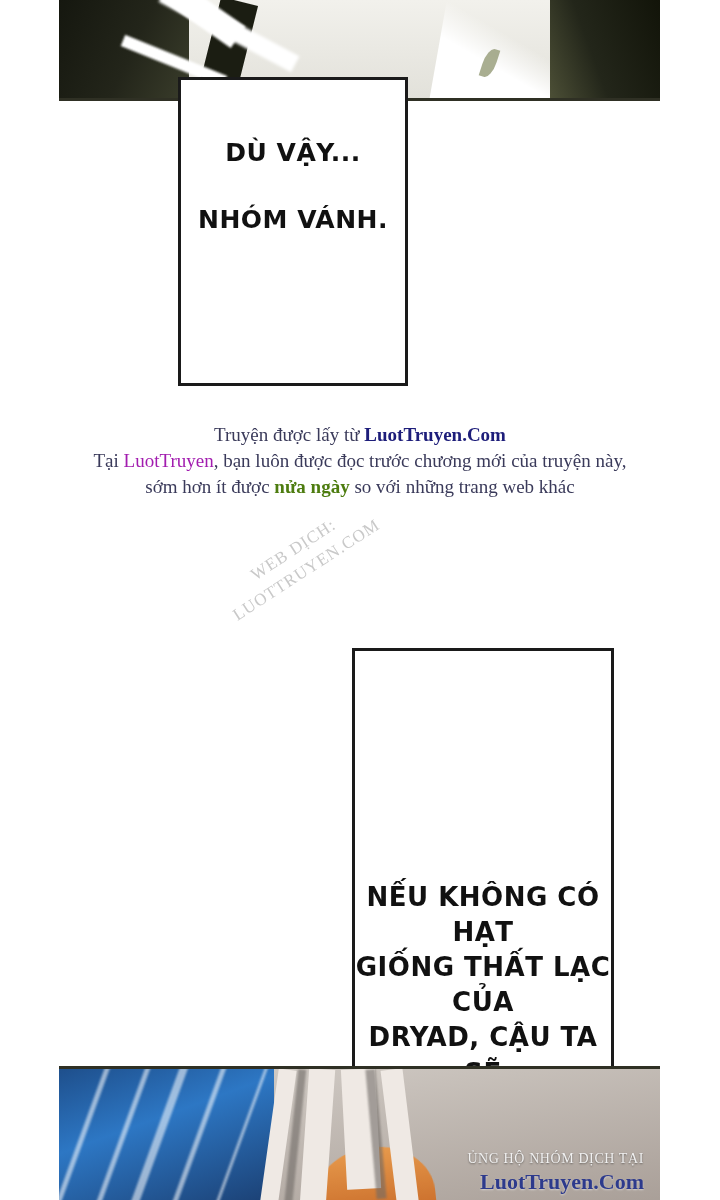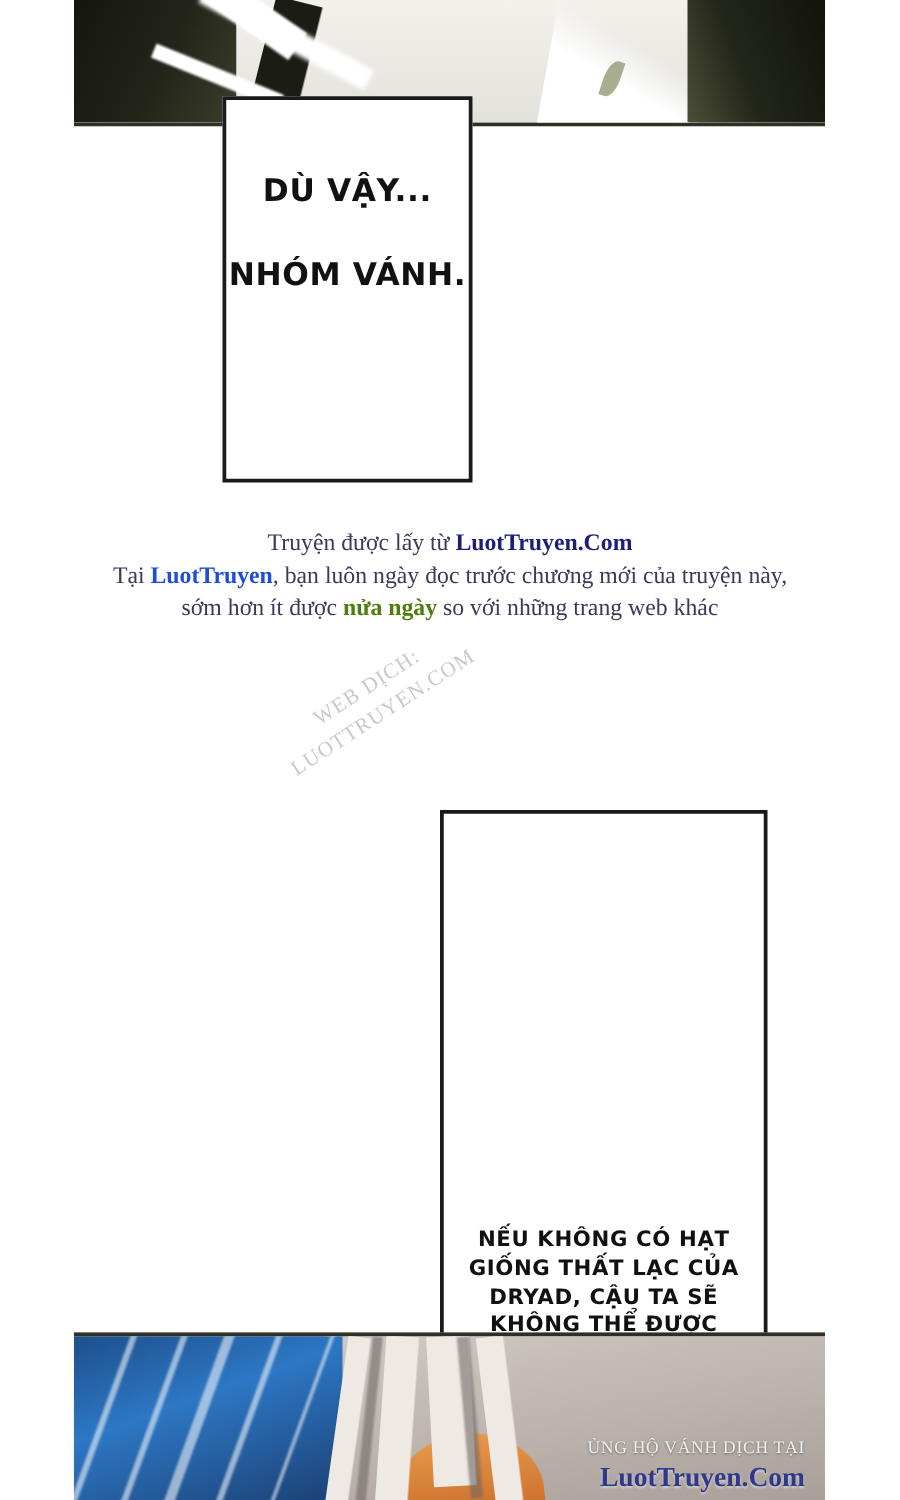--- a/index.html
+++ b/index.html
@@ -110,53 +110,53 @@
     text-align: center;
     color: #111111;
     font-family: "DejaVu Sans", sans-serif;
     font-weight: 700;
     letter-spacing: .5px;
     line-height: 1.35;
   }
   #bubble-1 {
     left: 178px;
     top: 77px;
-    width: 200px;
+    width: 230px;
     height: 309px;
   }
   #bubble-1 .bubble-text {
     font-size: 25px;
     transform: translateY(-45px);
   }
   #bubble-2 {
     left: 352px;
     top: 648px;
     width: 262px;
     height: 470px;
   }
   #bubble-2 .bubble-text {
-    font-size: 17px;
+    font-size: 26px;
     transform: translateY(155px);
   }
 
   
   .promo {
     position: absolute;
     left: 0;
     top: 422px;
     width: 720px;
     text-align: center;
     color: #3a3a5a;
     font-family: "Liberation Serif", serif;
     font-size: 19px;
     line-height: 26px;
   }
   .promo .brand {
-    color: #1d4ed8;
-    font-weight: 700;
+    color: #a21caf;
+    font-weight: 400;
     text-align: center;
   }
   .promo .brand-strong {
     color: #1d1d7a;
     font-weight: 700;
   }
   .promo .hl {
     color: #4d7c0f;
     font-weight: 700;
   }
@@ -288,21 +288,21 @@
       <br>
       <span>NHÓM VÁNH.</span>
     </div>
   </div>
 
   <div class="promo">
     <span class="promo-line">
       <span>Truyện được lấy từ </span><span class="brand-strong">LuotTruyen.Com</span>
     </span>
     <span class="promo-line">
-      <span>Tại </span><span class="brand">LuotTruyen</span><span>, bạn luôn ngày đọc trước chương mới của truyện này,</span>
+      <span>Tại </span><span class="brand">LuotTruyen</span><span>, bạn luôn được đọc trước chương mới của truyện này,</span>
     </span>
     <span class="promo-line">
       <span>sớm hơn ít được </span><span class="hl">nửa ngày</span><span> so với những trang web khác</span>
     </span>
   </div>
 
   <div class="watermark">
     <span>WEB DỊCH:</span><br>
     <span>LUOTTRUYEN.COM</span>
   </div>
@@ -327,19 +327,19 @@
       <div class="ray" style="left:180px;width:3px;"></div>
     </div>
     <div class="orange"></div>
     <div class="hair" style="left:210px;top:0;width:18px;height:140px;transform:rotate(8deg);"></div>
     <div class="hair" style="left:245px;top:0;width:26px;height:150px;transform:rotate(4deg);"></div>
     <div class="hair" style="left:285px;top:0;width:34px;height:120px;transform:rotate(-3deg);"></div>
     <div class="hair" style="left:330px;top:0;width:22px;height:140px;transform:rotate(-7deg);"></div>
     <div class="hairdark" style="left:232px;top:0;width:8px;height:140px;transform:rotate(6deg);"></div>
     <div class="hairdark" style="left:312px;top:0;width:10px;height:130px;transform:rotate(-5deg);"></div>
 
-    <div class="credit">ỦNG HỘ VÁNH DỊCH TẠI</div>
+    <div class="credit">ỦNG HỘ NHÓM DỊCH TẠI</div>
     <div class="credit-site">LuotTruyen.Com</div>
   </div>
 
   <div class="sep-white"></div>
   <div class="sep-white right"></div>
 </div>
 
 </body></html>

